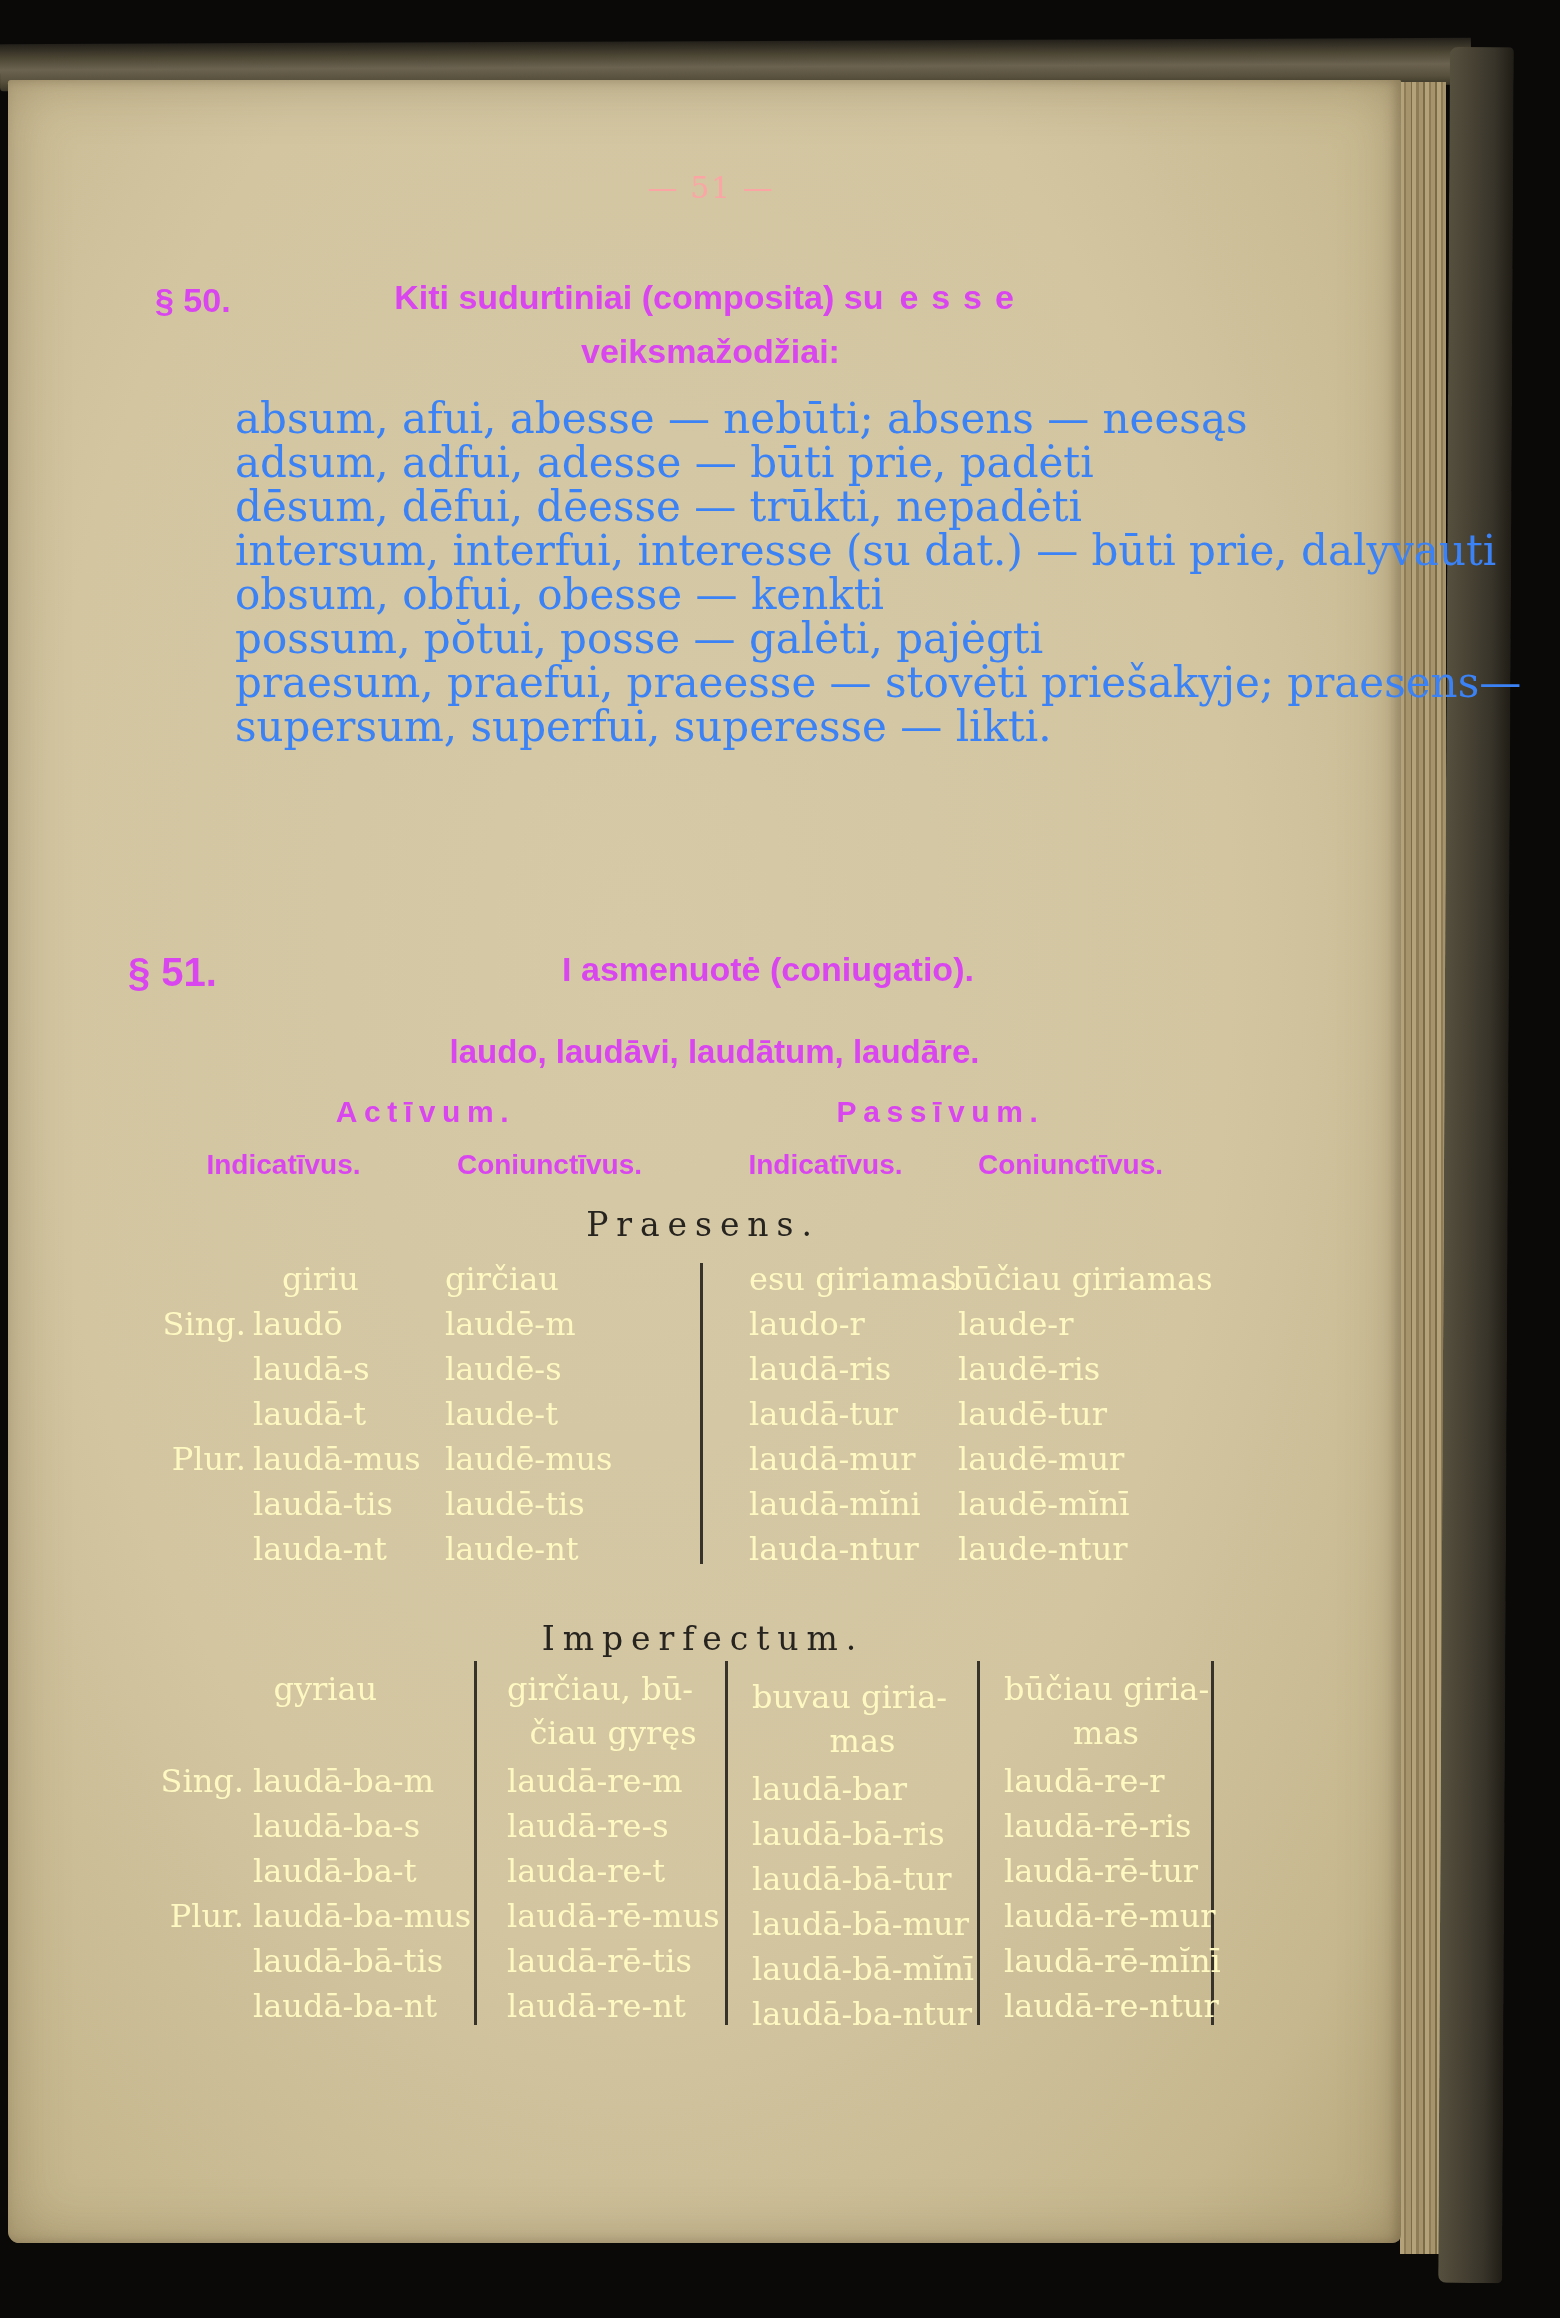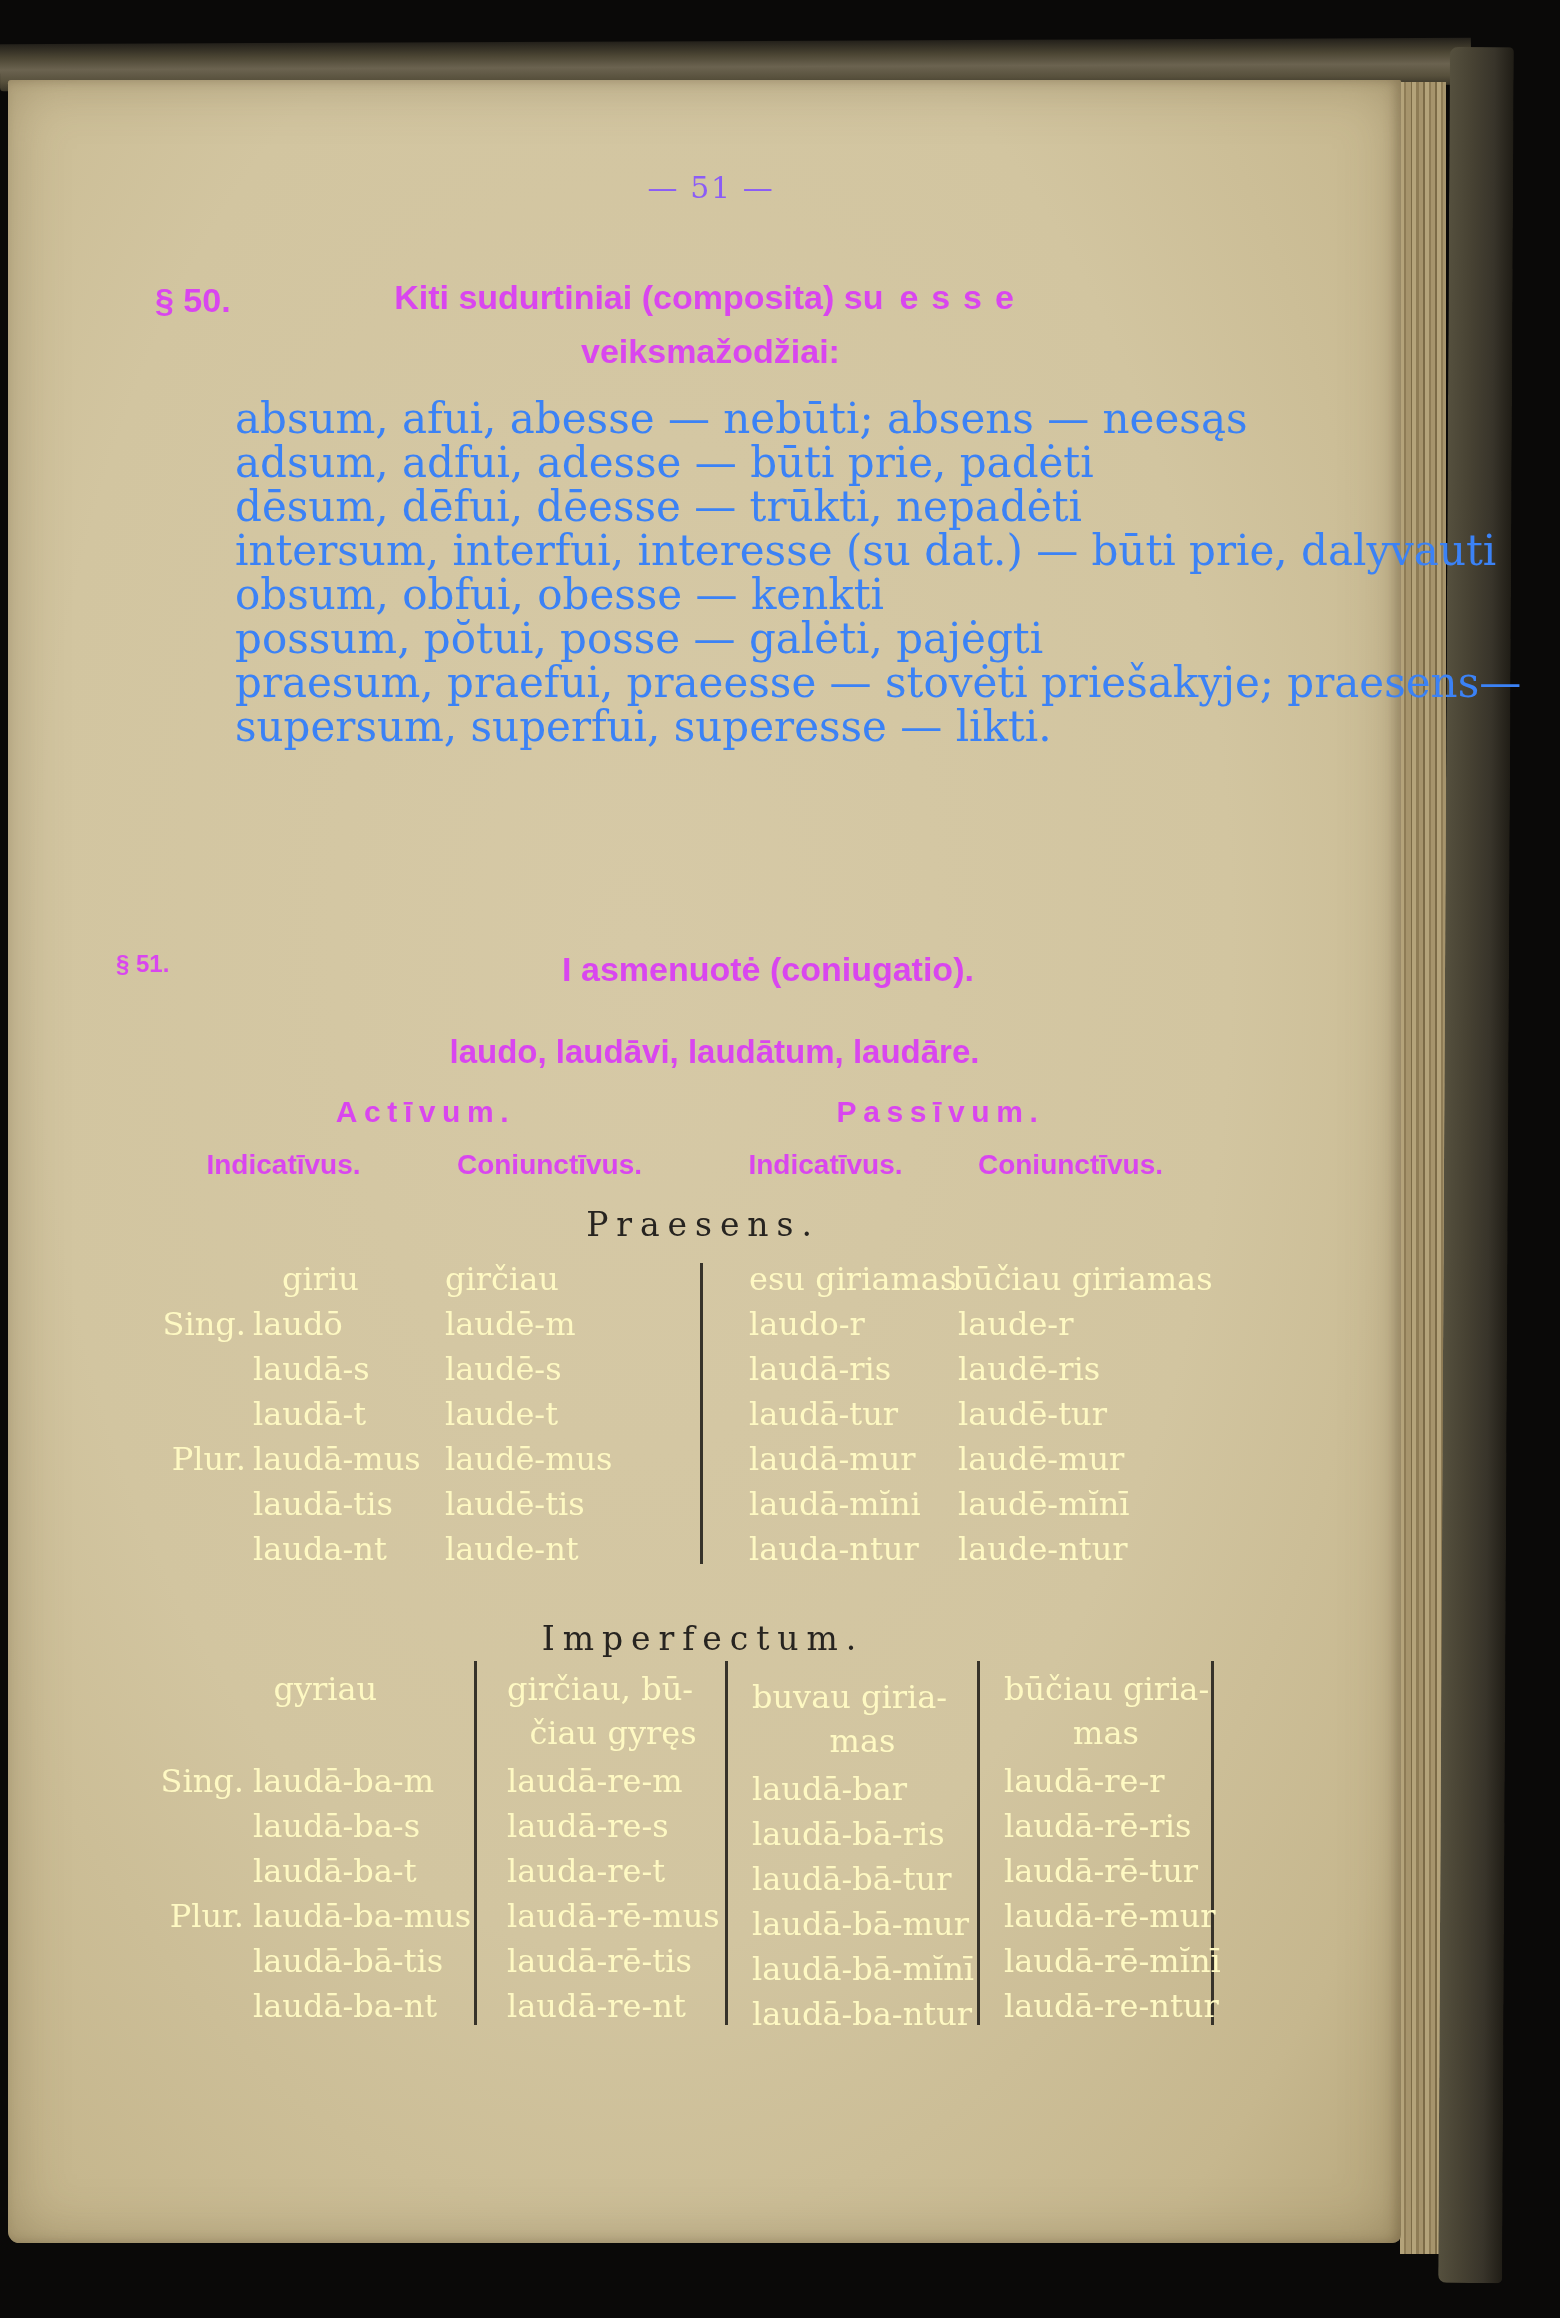--- a/index.html
+++ b/index.html
@@ -36,21 +36,21 @@
     transform:rotate(0.3deg);
   }
   
   .abs{position:absolute;white-space:nowrap;}
   .serif{font-family:"DejaVu Serif", serif;}
   .sans-bold{font-family:"Liberation Sans", sans-serif;font-weight:bold;color:#d946ef;}
   .center{text-align:center;}
   .right{text-align:right;}
   .ls-wide{letter-spacing:.24em;}
   .ls-mid{letter-spacing:.22em;}
-  .pageno{font-size:30px;letter-spacing:1.6px;color:#8b5cf6;}
+  .pageno{font-size:30px;letter-spacing:1.6px;color:#fca5a5;}
   .h50{font-size:34px;}
   .emph-spaced{letter-spacing:.38em;margin-left:16px;}
   .verb-line{height:44px;line-height:44px;font-size:42px;color:#3b82f6;}
   .tbl{font-size:32px;color:#fef9c3;}
   .line{height:45px;line-height:45px;}
   .lbl-col .line{text-align:right;}
   .divider{position:absolute;width:2.5px;background:#37332a;}
   .gloss-block{height:92px;}
   .gloss-block .gline{height:44px;line-height:44px;}
   .indent25{padding-left:20.4px;}
@@ -76,21 +76,21 @@
     <div class="verb-line">absum, afui, abesse — nebūti; absens — neesąs</div>
     <div class="verb-line">adsum, adfui, adesse — būti prie, padėti</div>
     <div class="verb-line">dēsum, dēfui, dēesse — trūkti, nepadėti</div>
     <div class="verb-line">intersum, interfui, interesse (su dat.) — būti prie, dalyvauti</div>
     <div class="verb-line">obsum, obfui, obesse — kenkti</div>
     <div class="verb-line">possum, pŏtui, posse — galėti, pajėgti</div>
     <div class="verb-line">praesum, praefui, praeesse — stovėti priešakyje; praesens—</div>
     <div class="verb-line">supersum, superfui, superesse — likti.</div>
   </div>
 
-  <div class="abs sans-bold" style="left:116px;top:950px;font-size:24px;">§ 51.</div>
+  <div class="abs sans-bold" style="left:128px;top:950px;font-size:40px;">§ 51.</div>
   <div class="abs sans-bold center" style="left:245px;top:950px;width:1046px;font-size:34px;">I asmenuotė (coniugatio).</div>
   <div class="abs sans-bold center" style="left:237px;top:1033px;width:955px;font-size:33px;">laudo, laudāvi, laudātum, laudāre.</div>
 
   <div class="abs sans-bold center ls-mid" style="left:221px;top:1095px;width:409px;font-size:30px;">Actīvum.</div>
   <div class="abs sans-bold center ls-mid" style="left:736px;top:1095px;width:409px;font-size:30px;">Passīvum.</div>
 
   <div class="abs sans-bold center" style="left:161px;top:1149px;width:245px;font-size:28px;">Indicatīvus.</div>
   <div class="abs sans-bold center" style="left:427px;top:1149px;width:245px;font-size:28px;">Coniunctīvus.</div>
   <div class="abs sans-bold center" style="left:703px;top:1149px;width:245px;font-size:28px;">Indicatīvus.</div>
   <div class="abs sans-bold center" style="left:948px;top:1149px;width:245px;font-size:28px;">Coniunctīvus.</div>

